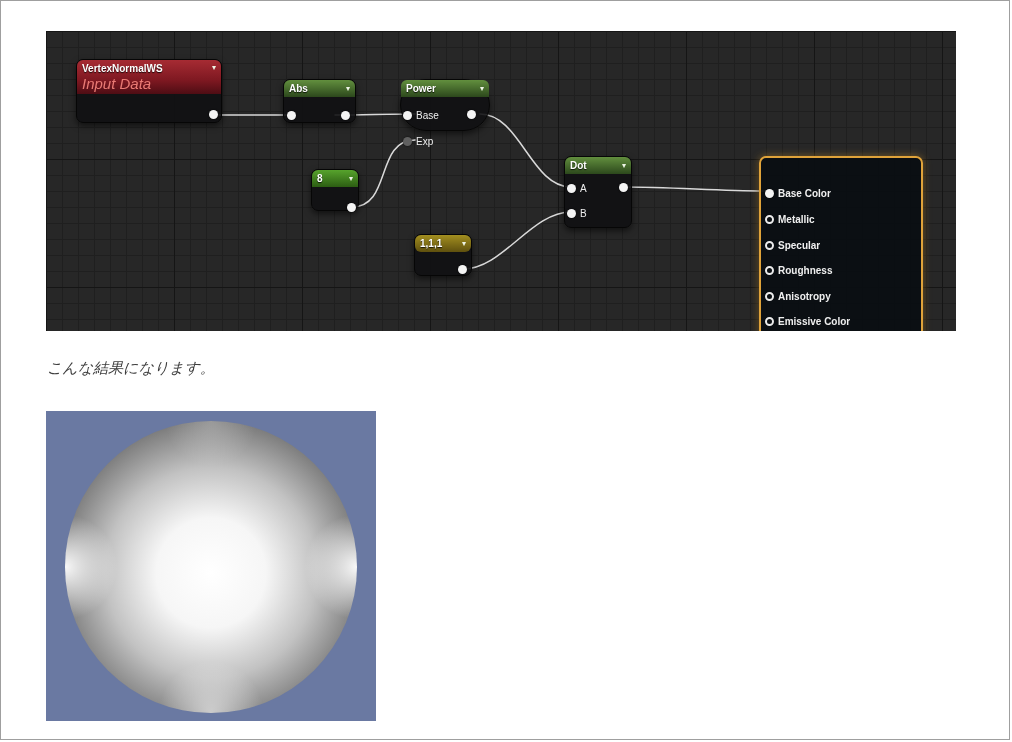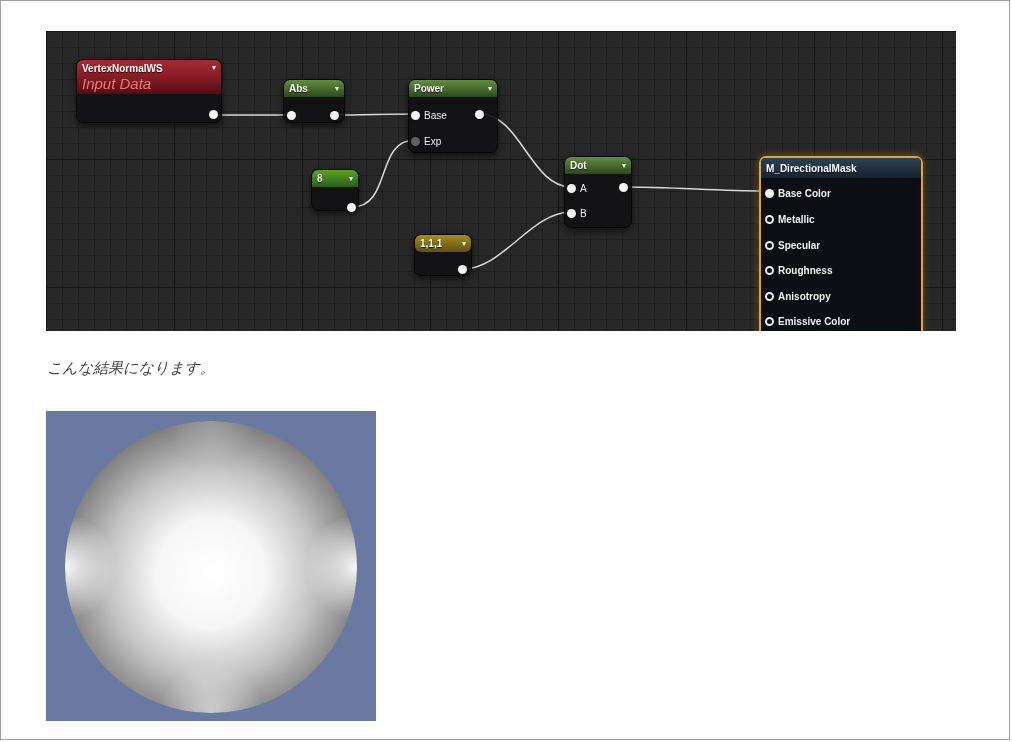--- a/index.html
+++ b/index.html
@@ -92,30 +92,30 @@
       <div class="hdr2">
         <div class="hrow">
           <span class="ttl">VertexNormalWS</span>
           <span class="chev">▾</span>
         </div>
         <div class="sub">Input Data</div>
       </div>
       <span class="dotpin abs" style="right:3px;bottom:3px;"></span>
     </div>
 
-    <div class="node" style="left:237px;top:48px;width:62px;height:44px;">
+    <div class="node" style="left:237px;top:48px;width:73px;height:44px;">
       <div class="hdr hdr-green">
         <span class="ttl">Abs</span>
         <span class="chev">▾</span>
       </div>
       <span class="dotpin abs" style="left:3px;top:31px;"></span>
       <span class="dotpin abs" style="right:5px;top:31px;"></span>
     </div>
 
-    <div class="node" style="left:362px;top:48px;width:90px;height:74px;">
+    <div class="node" style="left:354px;top:48px;width:90px;height:52px;border-radius:26px;">
       <div class="hdr hdr-green">
         <span class="ttl">Power</span>
         <span class="chev">▾</span>
       </div>
       <div class="prow" style="left:2px;top:30px;">
         <span class="dotpin"></span>
         <span class="plbl">Base</span>
       </div>
       <span class="dotpin abs" style="right:13px;top:30px;"></span>
       <div class="prow" style="left:2px;top:56px;">
@@ -150,23 +150,20 @@
         <span class="plbl">A</span>
       </div>
       <span class="dotpin abs" style="right:3px;top:26px;"></span>
       <div class="prow" style="left:2px;top:51px;">
         <span class="dotpin"></span>
         <span class="plbl">B</span>
       </div>
     </div>
 
     <div class="node mat" style="left:713px;top:125px;width:164px;height:210px;">
-      <div class="hdr hdr-mat">
-        <span class="ttl">M_DirectionalMask</span>
-      </div>
       <div class="prow" style="left:4px;top:30px;">
         <span class="dotpin"></span>
         <span class="plbl">Base Color</span>
       </div>
       <div class="prow" style="left:4px;top:56px;">
         <span class="dotpin hollow"></span>
         <span class="plbl">Metallic</span>
       </div>
       <div class="prow" style="left:4px;top:82px;align-items:center;">
         <span class="dotpin hollow"></span>

